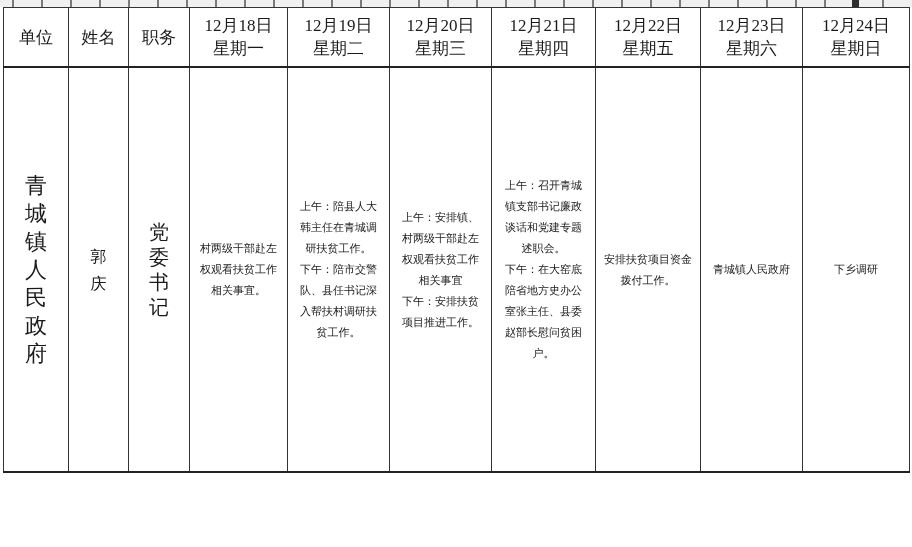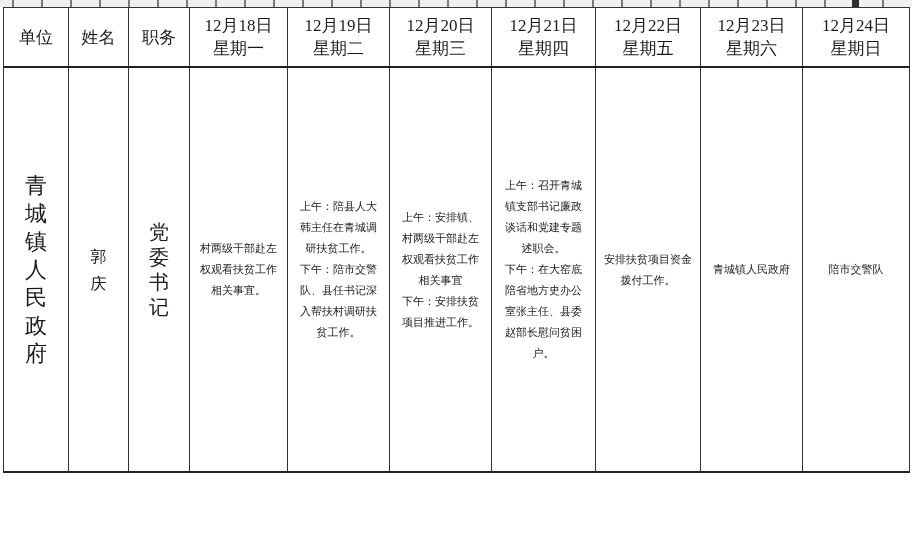--- a/index.html
+++ b/index.html
@@ -189,18 +189,18 @@
         <div class="task">上午：召开青城镇支部书记廉政谈话和党建专题述职会。
 下午：在大窑底陪省地方史办公室张主任、县委赵部长慰问贫困户。</div>
       </td>
       <td>
         <div class="task">安排扶贫项目资金拨付工作。</div>
       </td>
       <td>
         <div class="task">青城镇人民政府</div>
       </td>
       <td>
-        <div class="task">陪市交警队</div>
+        <div class="task">下乡调研</div>
       </td>
     </tr>
   </tbody>
     </table>
 </div>
 
 </body></html>

